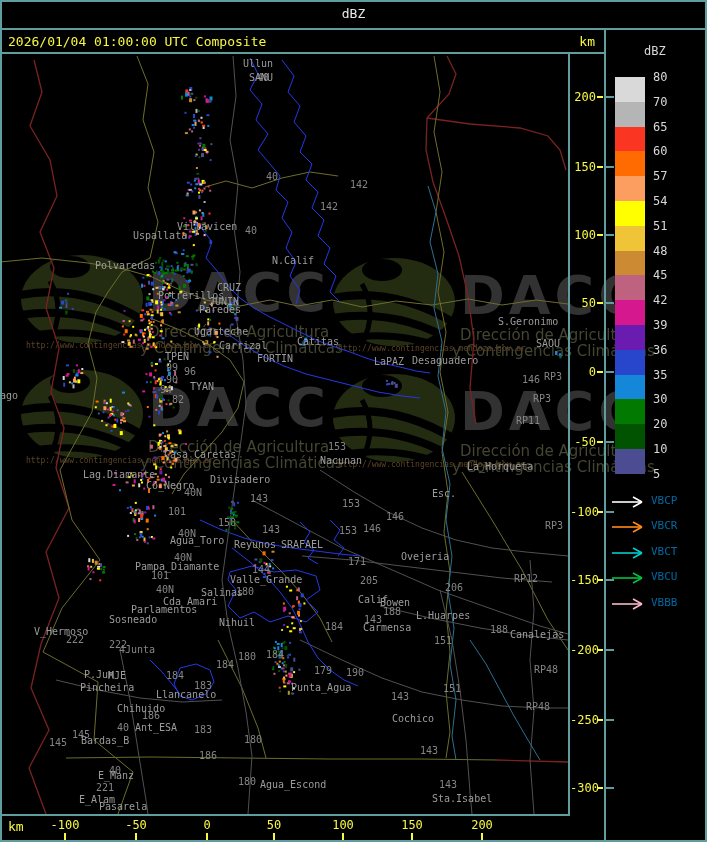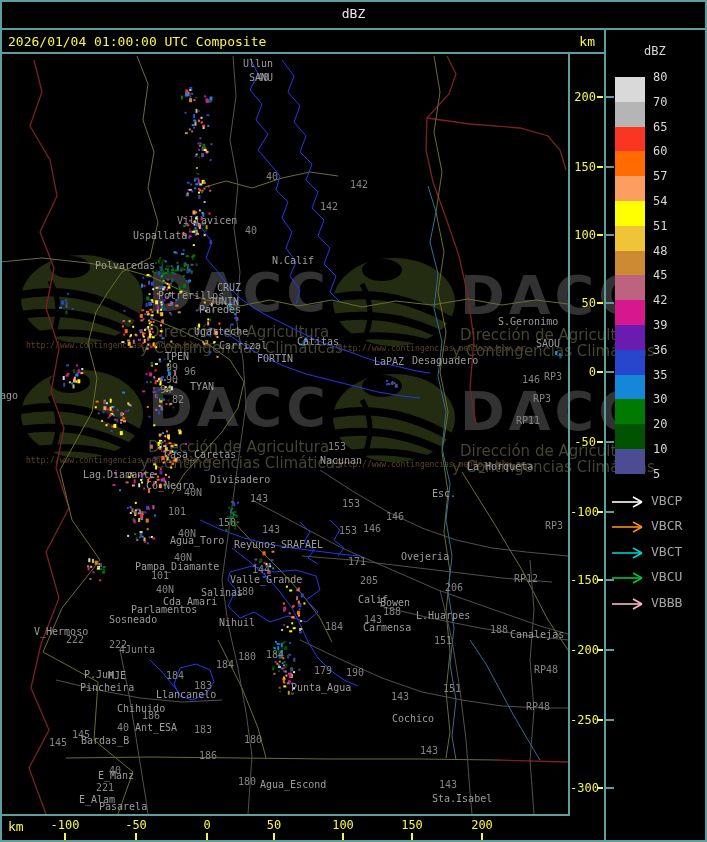--- a/index.html
+++ b/index.html
@@ -15,21 +15,21 @@
   #info-bar .ts{padding-left:8px;}
   #info-bar .km{padding-right:9px;}
   #map-clip{position:absolute;left:0;top:0;width:570px;height:816px;overflow:hidden;z-index:3;}
   .lbl{position:absolute;font-size:10px;line-height:10px;white-space:pre;color:#9c9c9c;z-index:3;}
   .lbl.num{color:#858585;}
   #legend-bg{position:absolute;left:606px;top:30px;width:99px;height:810px;background:#000;z-index:1;}
   #legend-fg{position:absolute;left:606px;top:30px;width:99px;height:810px;z-index:4;}
   #legend-title{position:absolute;left:38px;top:14px;color:#d8d8d8;font-size:12px;}
   .sw{position:absolute;left:9px;width:30px;}
   .swlab{position:absolute;left:47px;color:#d8d8d8;font-size:12px;line-height:12px;}
-  .arrow-lab{position:absolute;left:45px;color:#a3a3a3;font-size:13px;line-height:12px;}
+  .arrow-lab{position:absolute;left:45px;color:#0369a1;font-size:11px;line-height:12px;}
   .wm{position:absolute;z-index:2;}
   .wm .brand{position:absolute;left:128px;top:8px;font-size:54px;font-weight:bold;letter-spacing:4px;
              color:#323232;font-family:"DejaVu Sans","Liberation Sans",sans-serif;}
   .wm .l1{position:absolute;left:128px;top:70px;font-size:15px;color:#454532;white-space:pre;
           font-family:"DejaVu Sans","Liberation Sans",sans-serif;}
   .wm .l2{position:absolute;left:120px;top:86px;font-size:15px;color:#454532;white-space:pre;
           font-family:"DejaVu Sans","Liberation Sans",sans-serif;}
   .wm .url{position:absolute;left:6px;top:88px;font-size:8px;color:#5c4326;white-space:pre;}
   .ax-r{position:absolute;width:26px;text-align:right;color:#f8f842;font-size:12px;line-height:12px;z-index:5;}
   .ax-b{position:absolute;width:44px;text-align:center;color:#f8f842;font-size:12px;line-height:12px;z-index:5;}
@@ -1023,21 +1023,21 @@
           <rect x="302.3" y="343.6" width="3" height="2" fill="#1487d9"></rect>
           <rect x="304.3" y="337.6" width="3" height="4" fill="#1487d9"></rect>
         </g>
       </g>
     </svg>
   <div id="map-labels">
       <div class="lbl" style="left: 243px; top: 59px;">Ullun</div>
       <div class="lbl num" style="left: 257px; top: 73px;">40</div>
       <div class="lbl" style="left: 249px; top: 73px;">SANU</div>
       <div class="lbl" style="left: 133px; top: 231px;">Uspallata</div>
-      <div class="lbl" style="left: 177px; top: 216px;">Villavicen</div>
+      <div class="lbl" style="left: 177px; top: 222px;">Villavicen</div>
       <div class="lbl" style="left: 95px; top: 261px;">Polvaredas</div>
       <div class="lbl" style="left: 272px; top: 256px;">N.Calif</div>
       <div class="lbl" style="left: 158px; top: 291px;">Potrerillos</div>
       <div class="lbl" style="left: 217px; top: 283px;">CRUZ</div>
       <div class="lbl" style="left: 209px; top: 297px;">JUNIN</div>
       <div class="lbl" style="left: 199px; top: 305px;">Paredes</div>
       <div class="lbl" style="left: 257px; top: 306px; margin-top: 48px;">FORTIN</div>
       <div class="lbl" style="left: 194px; top: 327px;">Ugarteche</div>
       <div class="lbl" style="left: 219px; top: 341px;">Carrizal</div>
       <div class="lbl" style="left: 297px; top: 337px;">Catitas</div>

